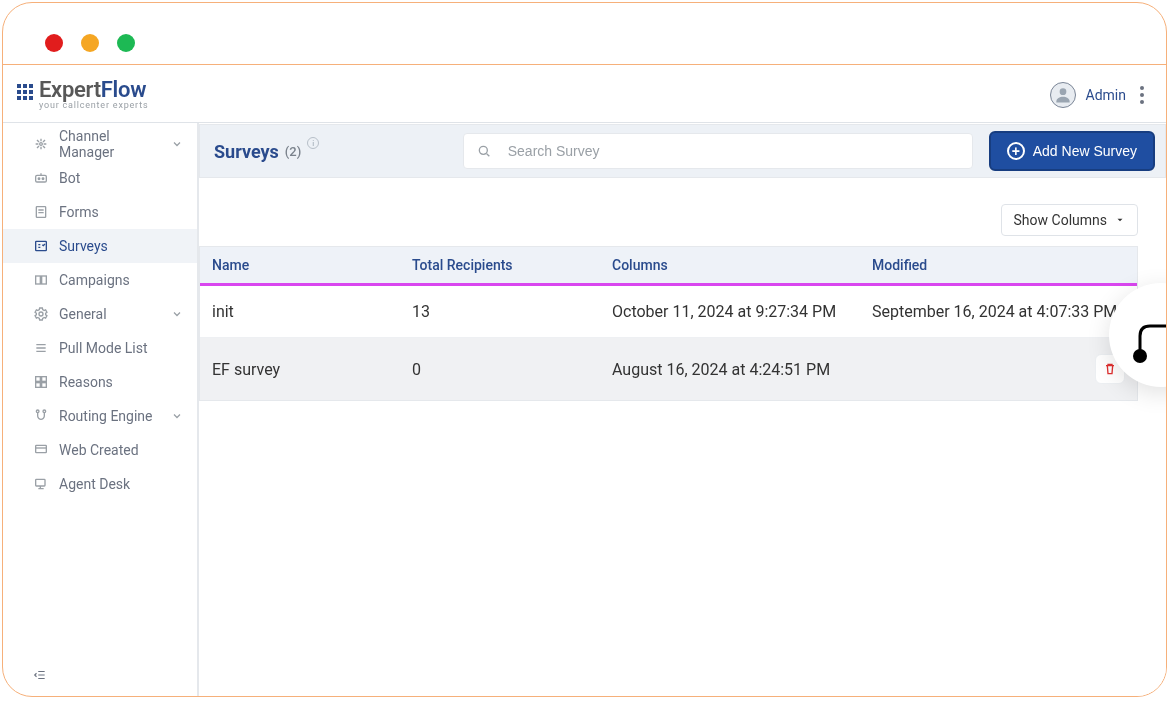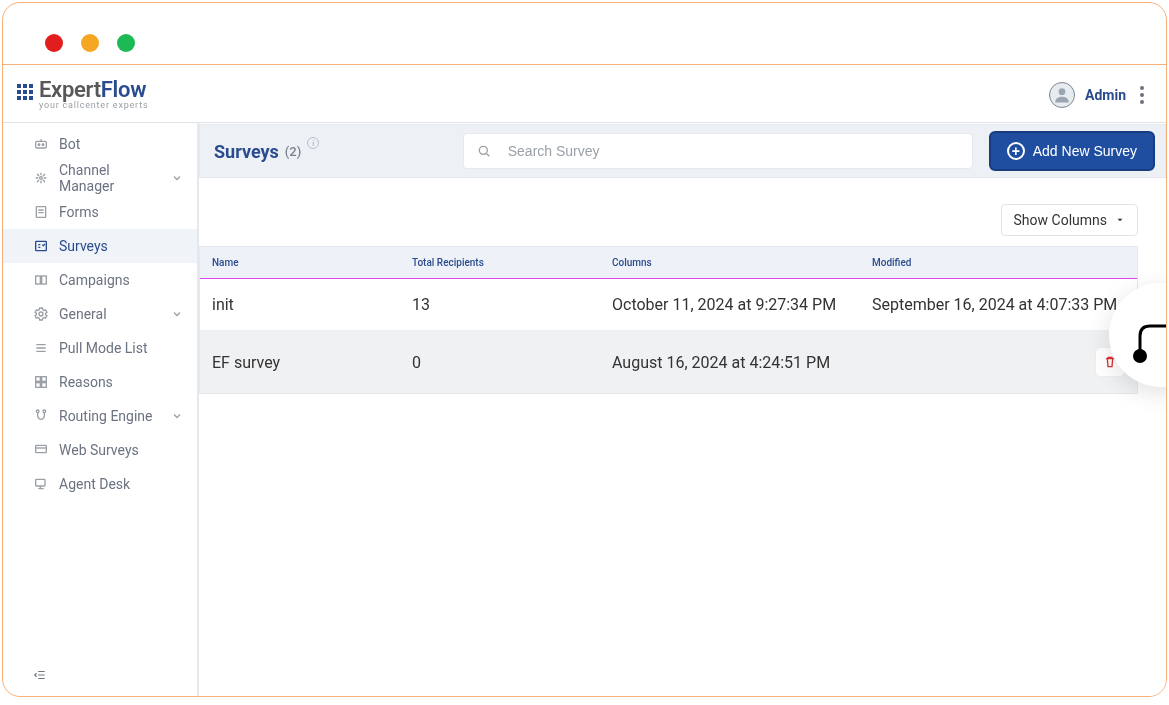--- a/index.html
+++ b/index.html
@@ -9,21 +9,21 @@
       color: #333;
       width: 1169px;
       height: 705px;
       overflow: hidden;
     }
     .browser-frame {
       width: 1165px;
       height: 695px;
       margin: 2px auto;
       border: 1px solid #f6b07a;
-      border-radius: 18px;
+      border-radius: 30px;
       overflow: hidden;
       position: relative;
       background: #fff;
     }
     .titlebar {
       height: 62px;
       padding: 18px 24px 0 42px;
       display: flex;
       align-items: center;
       gap: 18px;
@@ -54,21 +54,21 @@
     .logo-text-wrap { display: flex; flex-direction: column; line-height: 1; }
     .logo-text { font-size: 22px; font-weight: 600; color: #585858; letter-spacing: -0.3px; }
     .logo-text .flow { color: #2a4b8d; }
     .logo-sub { font-size: 9px; color: #9aa0a6; letter-spacing: 0.8px; }
     .topbar-right { display: flex; align-items: center; gap: 10px; }
     .avatar-circle {
       width: 26px; height: 26px; border-radius: 50%; border: 1.5px solid #7a8596; background: #e8ecf1;
       display: flex; align-items: center; justify-content: center; overflow: hidden;
     }
     .avatar-circle svg { width: 20px; height: 20px; }
-    .username { font-size: 14px; color: #2a4b8d; font-weight: 700; }
+    .username { font-size: 14px; color: #2a4b8d; font-weight: 400; }
     .kebab { display: flex; flex-direction: column; gap: 3px; padding: 4px; cursor: pointer; }
     .kebab span { width: 4px; height: 4px; border-radius: 50%; background: #6b7280; }
     .body-area { display: flex; height: calc(100% - 56px); }
     .sidebar {
       width: 196px;
       border-right: 2px solid #e5e8ec;
       display: flex;
       flex-direction: column;
       padding-top: 4px;
       position: relative;
@@ -168,22 +168,22 @@
       display: flex; justify-content: flex-end; padding: 26px 28px 10px 0;
     }
     .show-cols {
       border: 1px solid #dfe3e8; border-radius: 4px; background: #fff;
       padding: 7px 12px; font-size: 14px; color: #333;
       display: flex; align-items: center; gap: 8px; cursor: pointer;
     }
     .table-wrap { margin: 0 28px 0 0; border: 1px solid #e5e8ec; }
     table { width: 100%; border-collapse: collapse; }
     thead th {
-      background: #eef2f8; text-align: left; font-size: 10px; font-weight: 500;
-      color: #2a4b8d; padding: 10px 12px; border-bottom: 1px solid #d946ef;
+      background: #eef2f8; text-align: left; font-size: 14px; font-weight: 500;
+      color: #2a4b8d; padding: 10px 12px; border-bottom: 3px solid #d946ef;
     }
     thead th:nth-child(1){ width: 200px; }
     thead th:nth-child(2){ width: 200px; }
     thead th:nth-child(3){ width: 260px; }
     tbody td {
       font-size: 16px; color: #333; padding: 16px 12px;
       border-bottom: 1px solid #eef0f3;
     }
     tbody tr:nth-child(2) { background: #f0f1f3; }
     tbody tr:nth-child(2) td { border-bottom: none; }
@@ -260,47 +260,47 @@
         </div>
       </div>
     </div>
 
     <div class="body-area">
       <div class="sidebar">
 
         <div class="side-item">
           <span class="icon-slot">
             <svg width="16" height="16" viewBox="0 0 24 24" fill="none" stroke="currentColor" stroke-width="2">
+                <circle cx="12" cy="12" r="2"></circle>
+                <path d="M12 4v4M12 16v4M4 12h4M16 12h4M6 6l3 3M15 15l3 3M6 18l3-3M15 9l3-3"></path>
+              </svg>
+          </span>
+          <span>Channel Manager</span>
+          <span class="chev">
+            <svg width="12" height="12" viewBox="0 0 24 24" fill="none" stroke="currentColor" stroke-width="2.5">
+                <path d="M6 9l6 6 6-6"></path>
+              </svg>
+          </span>
+        </div>
+
+        <div class="side-item">
+          <span class="icon-slot">
+            <svg width="16" height="16" viewBox="0 0 24 24" fill="none" stroke="currentColor" stroke-width="2">
                 <rect x="4" y="8" width="16" height="10" rx="2"></rect>
                 <circle cx="9" cy="13" r="1.2" fill="currentColor"></circle>
                 <circle cx="15" cy="13" r="1.2" fill="currentColor"></circle>
                 <path d="M12 8V5"></path>
               </svg>
           </span>
           <span>Bot</span>
         </div>
 
         <div class="side-item">
           <span class="icon-slot">
             <svg width="16" height="16" viewBox="0 0 24 24" fill="none" stroke="currentColor" stroke-width="2">
-                <circle cx="12" cy="12" r="2"></circle>
-                <path d="M12 4v4M12 16v4M4 12h4M16 12h4M6 6l3 3M15 15l3 3M6 18l3-3M15 9l3-3"></path>
-              </svg>
-          </span>
-          <span>Channel Manager</span>
-          <span class="chev">
-            <svg width="12" height="12" viewBox="0 0 24 24" fill="none" stroke="currentColor" stroke-width="2.5">
-                <path d="M6 9l6 6 6-6"></path>
-              </svg>
-          </span>
-        </div>
-
-        <div class="side-item">
-          <span class="icon-slot">
-            <svg width="16" height="16" viewBox="0 0 24 24" fill="none" stroke="currentColor" stroke-width="2">
                 <rect x="5" y="4" width="14" height="16" rx="1"></rect>
                 <path d="M8 9h8M8 13h8"></path>
               </svg>
           </span>
           <span>Forms</span>
         </div>
 
         <div class="side-item active">
           <span class="icon-slot">
             <svg width="16" height="16" viewBox="0 0 24 24" fill="none" stroke="currentColor" stroke-width="2">
@@ -374,21 +374,21 @@
           </span>
         </div>
 
         <div class="side-item">
           <span class="icon-slot">
             <svg width="16" height="16" viewBox="0 0 24 24" fill="none" stroke="currentColor" stroke-width="2">
                 <rect x="4" y="5" width="16" height="11" rx="1"></rect>
                 <path d="M4 9h16"></path>
               </svg>
           </span>
-          <span>Web Surveys</span>
+          <span>Web Created</span>
         </div>
 
         <div class="side-item">
           <span class="icon-slot">
             <svg width="16" height="16" viewBox="0 0 24 24" fill="none" stroke="currentColor" stroke-width="2">
                 <rect x="4" y="5" width="14" height="10" rx="1"></rect>
                 <path d="M8 19h8M11 15v4"></path>
               </svg>
           </span>
           <span>Agent Desk</span>

